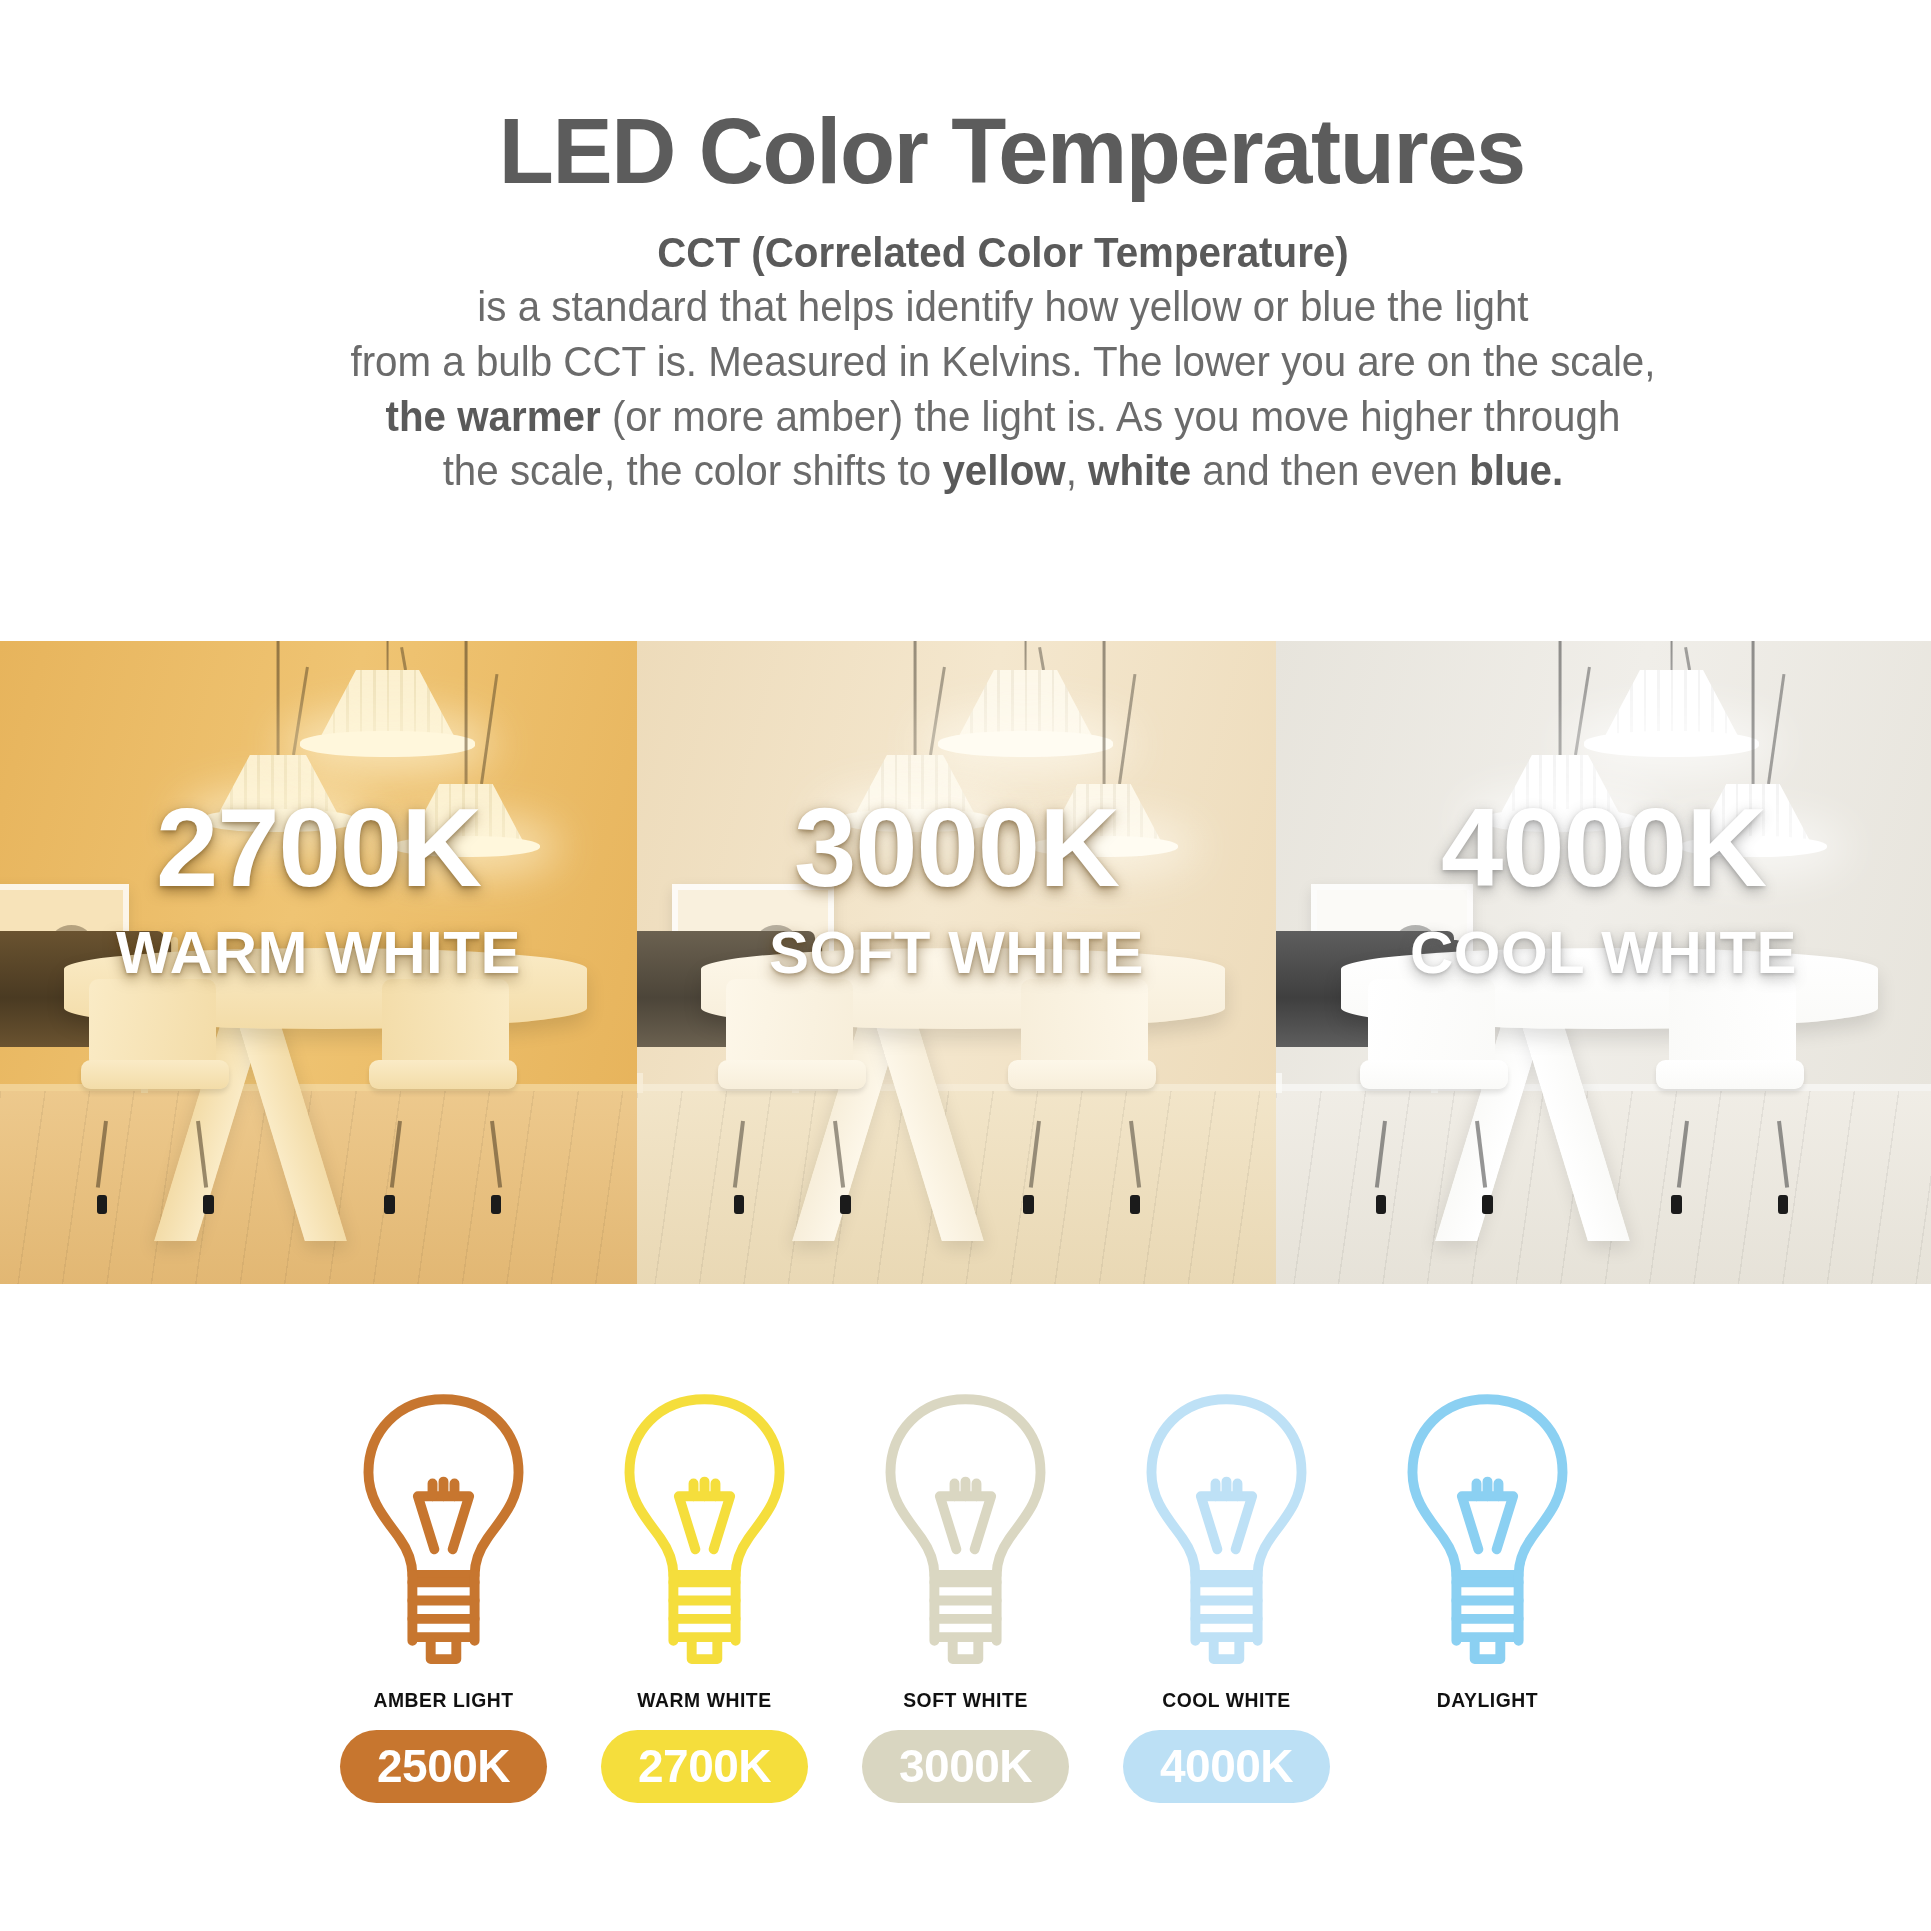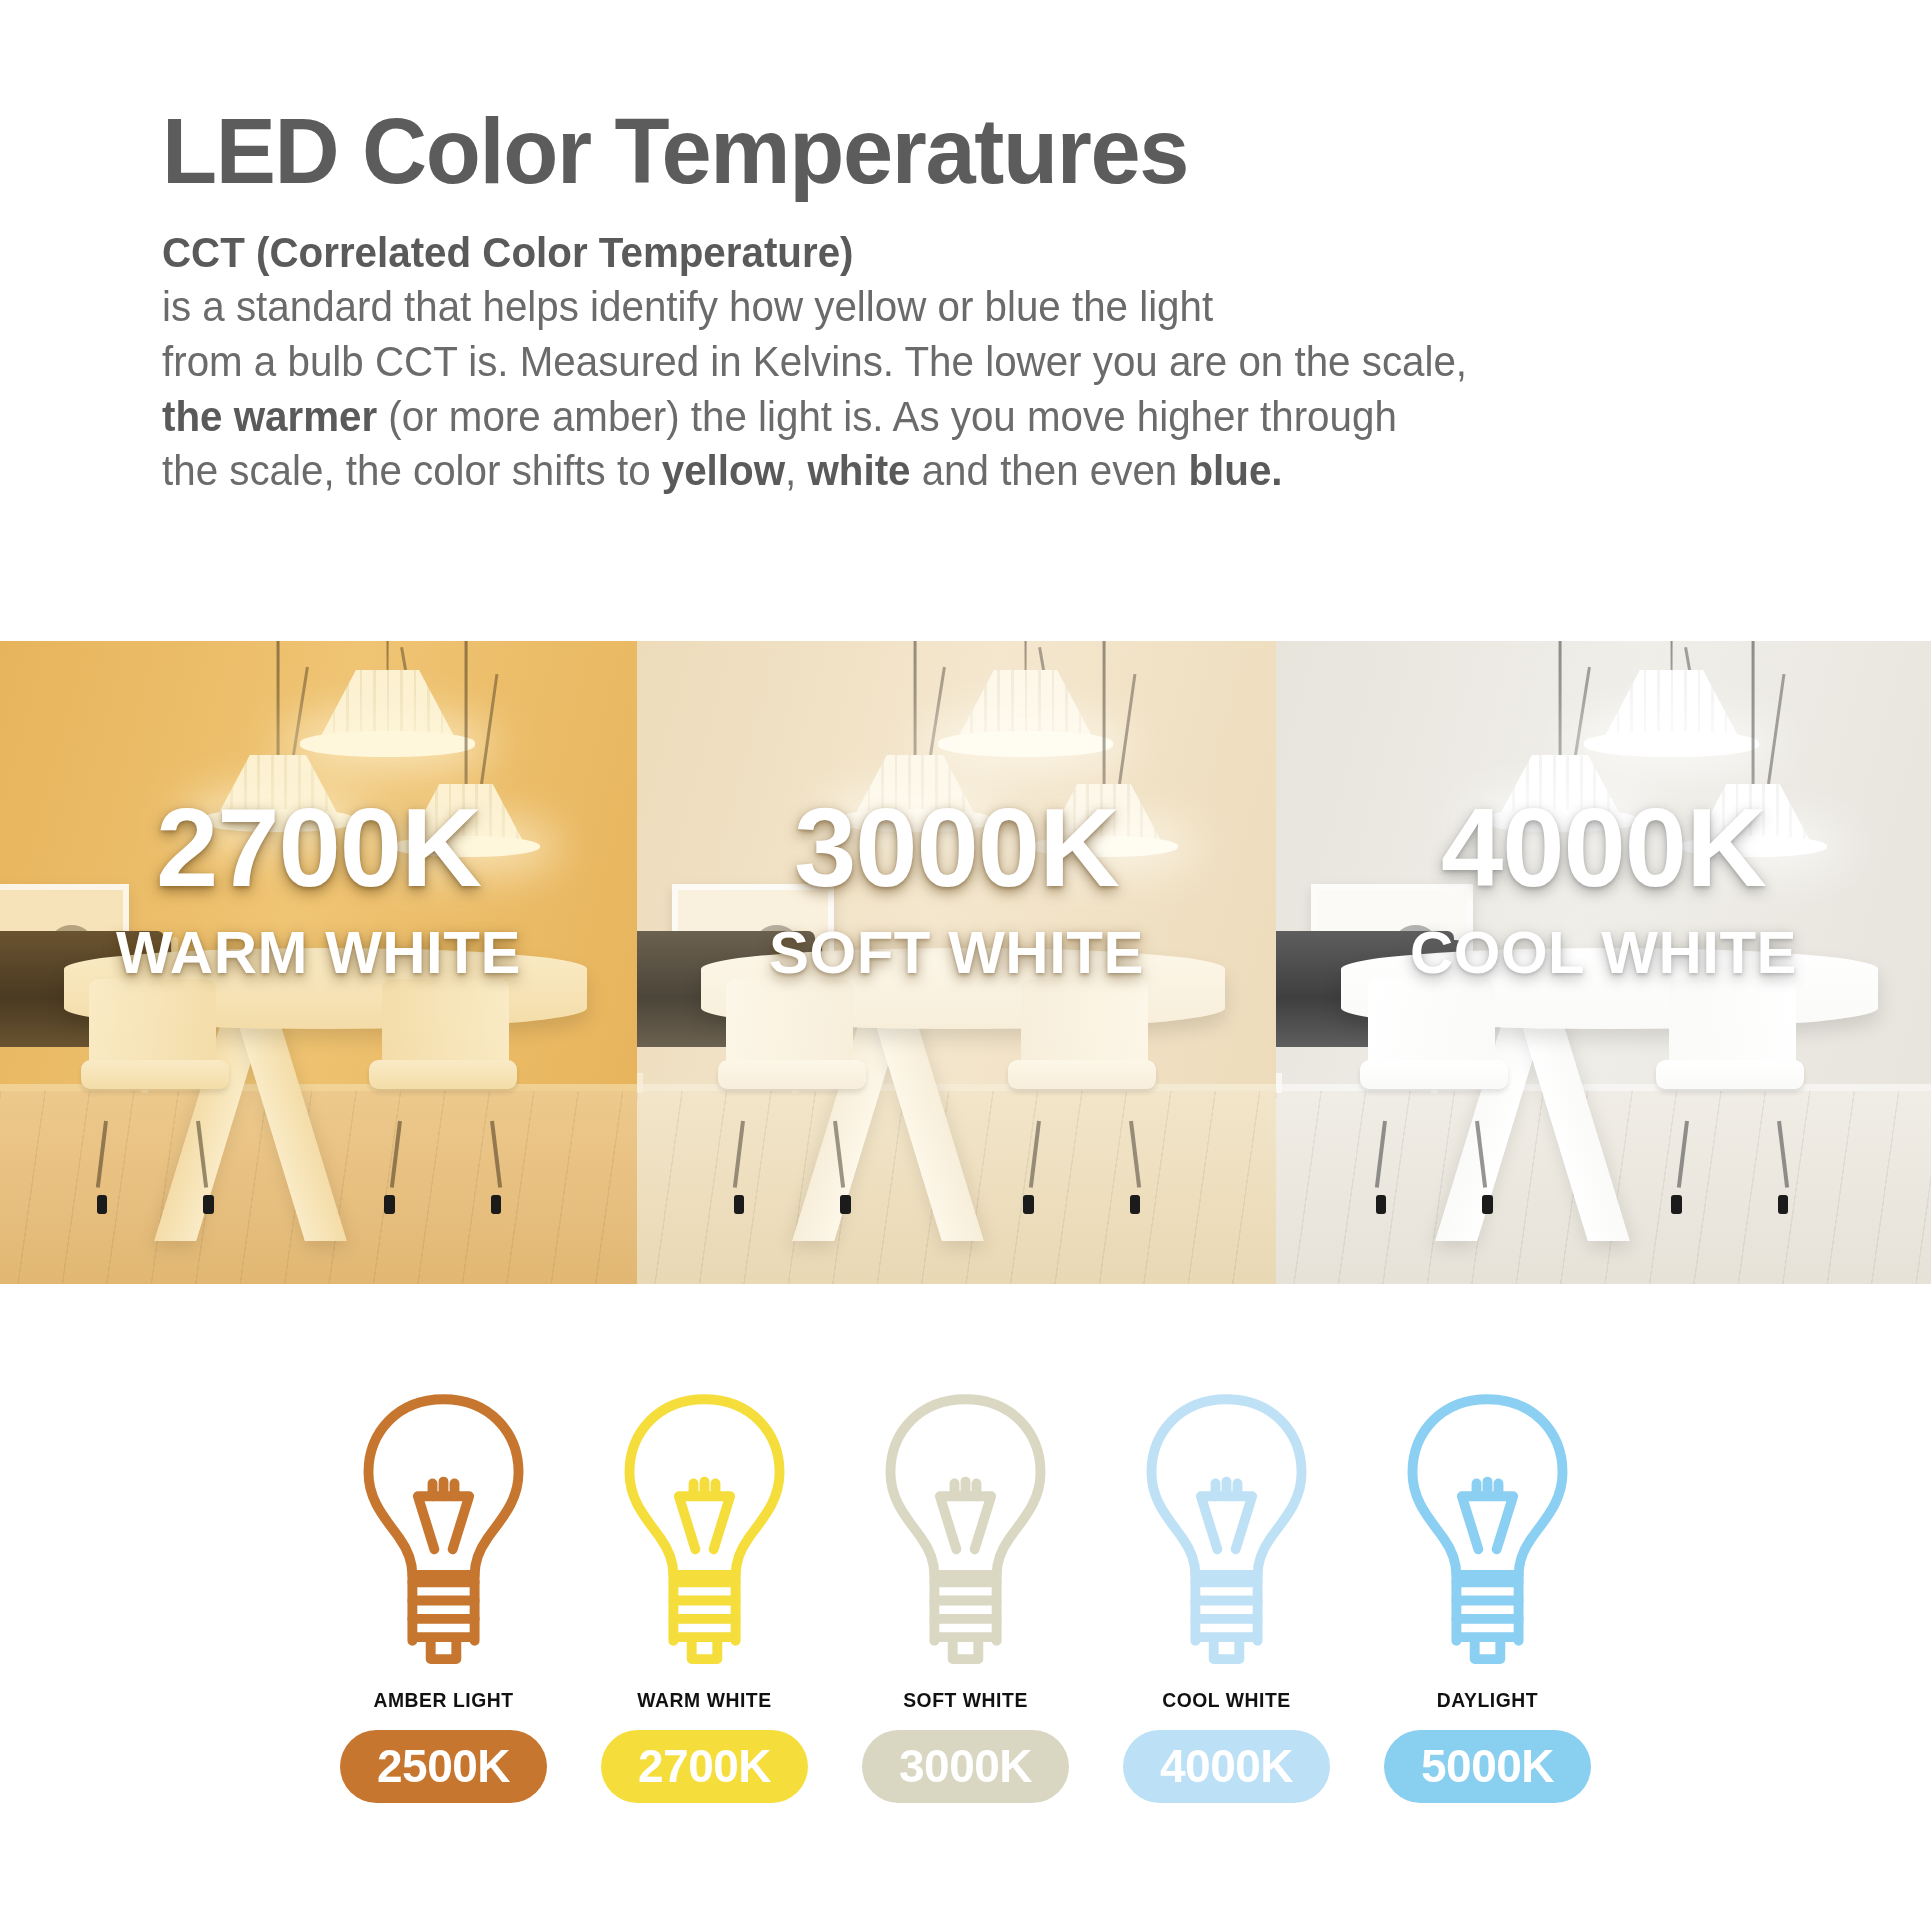--- a/index.html
+++ b/index.html
@@ -4,21 +4,21 @@
 <style>
   * { margin:0; padding:0; box-sizing:border-box; }
   html,body { width:1931px; height:1931px; background:#ffffff; }
   body {
     font-family:"Liberation Sans", sans-serif;
     color:#595959;
     -webkit-font-smoothing:antialiased;
   }
 
   
-  .header { padding:104px 17px 0 162px; }
+  .header { padding:104px 17px 0 162px;text-align:center; }
   .title {
     font-size:93px;
     font-weight:bold;
     color:#5c5c5c;
     letter-spacing:-1.4px;
     line-height:1.02;
     transform:scaleX(0.97);
     transform-origin:left center;
   }
   .intro {
@@ -530,16 +530,15 @@
       <svg width="183" height="280" viewBox="0 0 100 152" fill="none" stroke="#8BD0F2" stroke-width="5.4" stroke-linecap="round" stroke-linejoin="round">
         <path d="M50 4 C25 4 9 22 9 44 C9 60 19 70 26 80 C31 87 33 93 33 100 L67 100 C67 93 69 87 74 80 C81 70 91 60 91 44 C91 22 75 4 50 4 Z"></path>
         <path d="M36 57 L45 86 M64 57 L55 86 M36 57 L64 57"></path>
         <path d="M44 57 L44 50 M50 57 L50 49 M56 57 L56 50"></path>
         <path d="M33 104 L67 104 M33 114 L67 114 M33 124 L67 124 M34 134 L66 134"></path>
         <path d="M33 100 L33 136 M67 100 L67 136"></path>
         <path d="M43 136 L43 146 L57 146 L57 136"></path>
       </svg>
     </div>
     <div class="sw-label">DAYLIGHT</div>
-    <div class="pill" style="background:#89CFF0;">5000K</div>
   </div>
   </div>
 
 
 </body></html>

